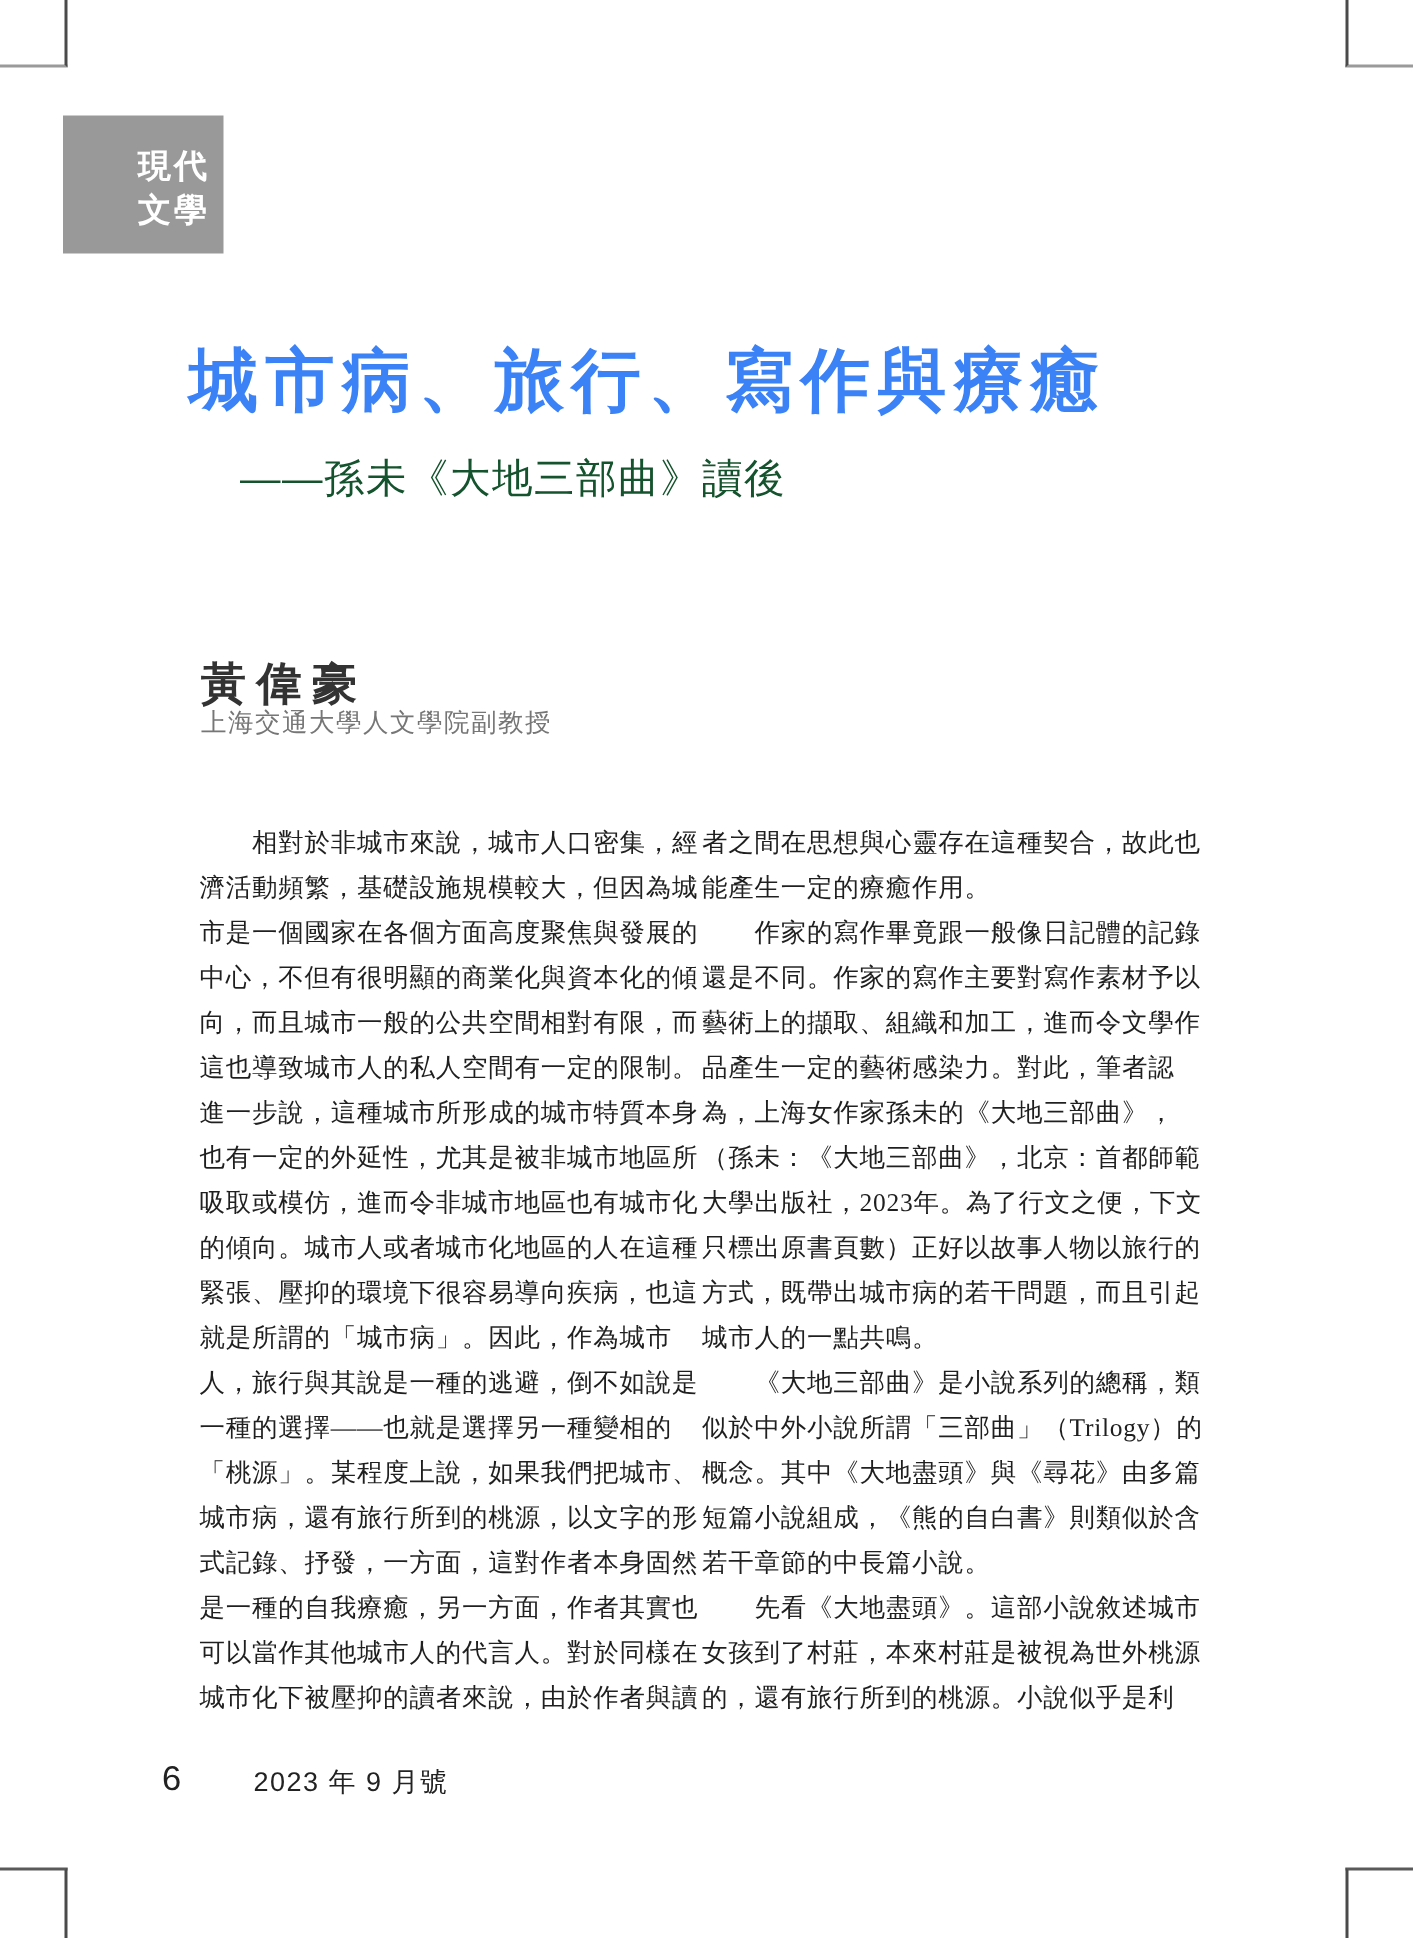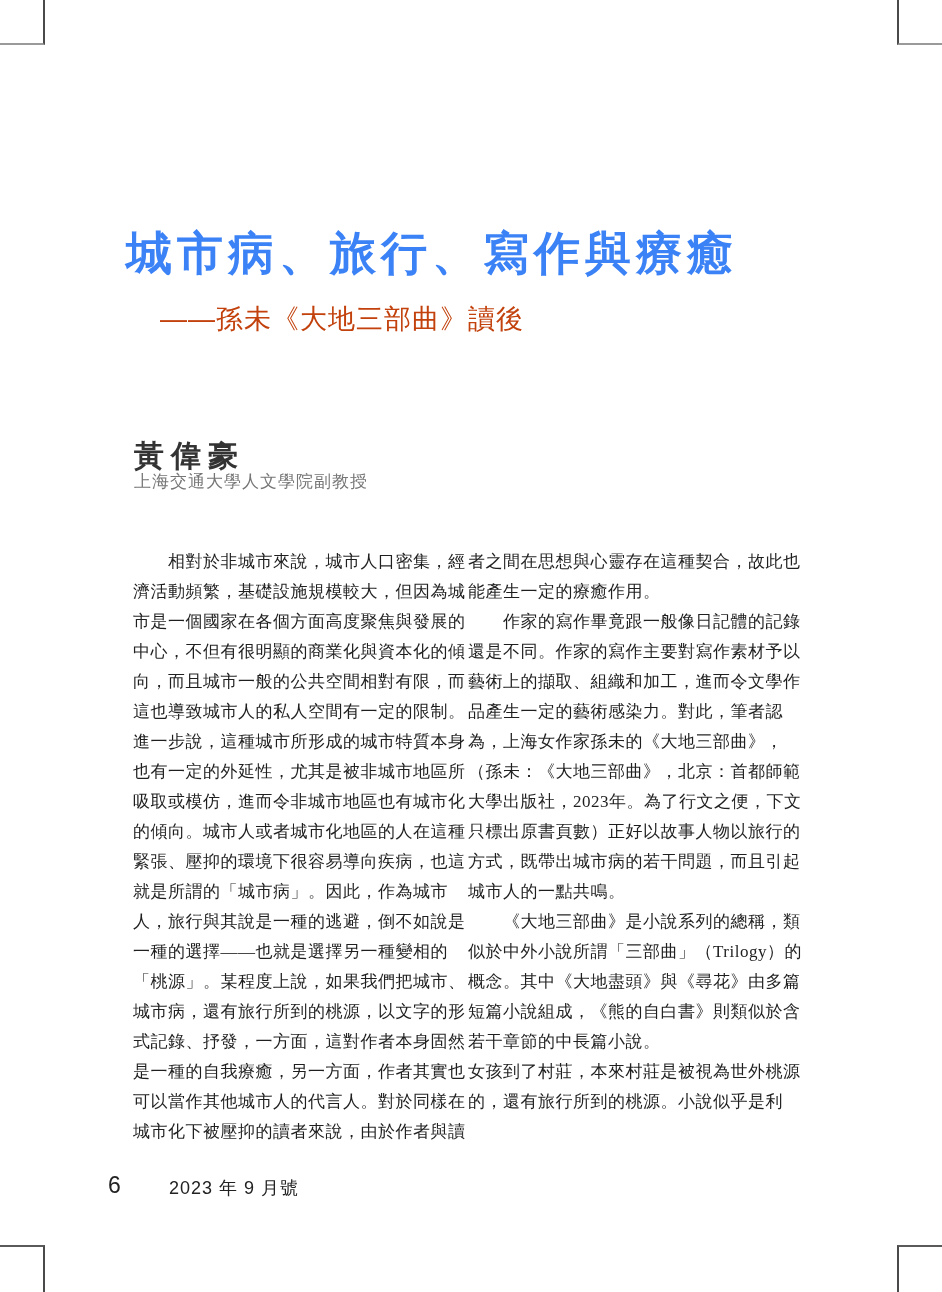--- a/index.html
+++ b/index.html
@@ -51,21 +51,21 @@
   }
 
   .subtitle {
     position: absolute;
     left: 160px; top: 300px;
     font-family: "Liberation Sans", "DejaVu Sans", sans-serif;
     font-weight: 400;
     font-size: 27px;
     line-height: 38px;
     letter-spacing: 1px;
-    color: #c2410c;
+    color: #14532d;
     white-space: nowrap;
   }
 
   .author-name {
     position: absolute;
     left: 134px; top: 436px;
     font-family: "Liberation Serif", "DejaVu Serif", serif;
     font-weight: 700;
     font-size: 30px;
     letter-spacing: 7px;
@@ -120,20 +120,24 @@
 </head>
 <body>
 
 <div class="page">
 
   <div class="corner tl"></div>
   <div class="corner tr"></div>
   <div class="corner bl"></div>
   <div class="corner br"></div>
 
+  <div class="section-label">
+    <div>現代</div>
+    <div>文學</div>
+  </div>
 
   <h1 class="title">城市病、旅行、寫作與療癒</h1>
   <div class="subtitle">——孫未《大地三部曲》讀後</div>
 
   <div class="author-name">黃偉豪</div>
   <div class="affiliation">上海交通大學人文學院副教授</div>
 
   <div class="columns">
     <div class="col">
         <div class="tline">　　相對於非城市來說，城市人口密集，經</div>
@@ -168,20 +172,21 @@
         <div class="tline">（孫未：《大地三部曲》，北京：首都師範</div>
         <div class="tline">大學出版社，2023年。為了行文之便，下文</div>
         <div class="tline">只標出原書頁數）正好以故事人物以旅行的</div>
         <div class="tline">方式，既帶出城市病的若干問題，而且引起</div>
         <div class="tline">城市人的一點共鳴。</div>
         <div class="tline">　　《大地三部曲》是小說系列的總稱，類</div>
         <div class="tline">似於中外小說所謂「三部曲」（Trilogy）的</div>
         <div class="tline">概念。其中《大地盡頭》與《尋花》由多篇</div>
         <div class="tline">短篇小說組成，《熊的自白書》則類似於含</div>
         <div class="tline">若干章節的中長篇小說。</div>
+        <div class="tline">　　先看《大地盡頭》。這部小說敘述城市</div>
         <div class="tline">女孩到了村莊，本來村莊是被視為世外桃源</div>
         <div class="tline">的，還有旅行所到的桃源。小說似乎是利</div>
       </div>
   </div>
 
   <div class="footer">
     <span class="pagenum">6</span>
     <span class="issue">2023 年 9 月號</span>
   </div>
 

